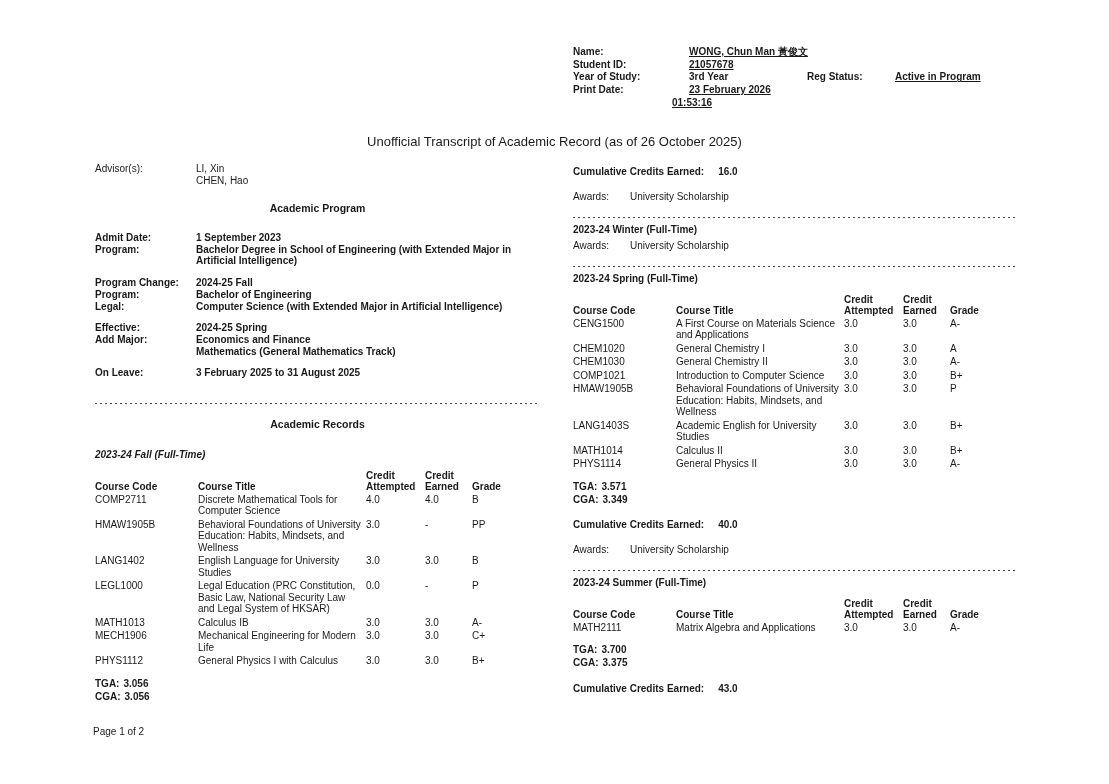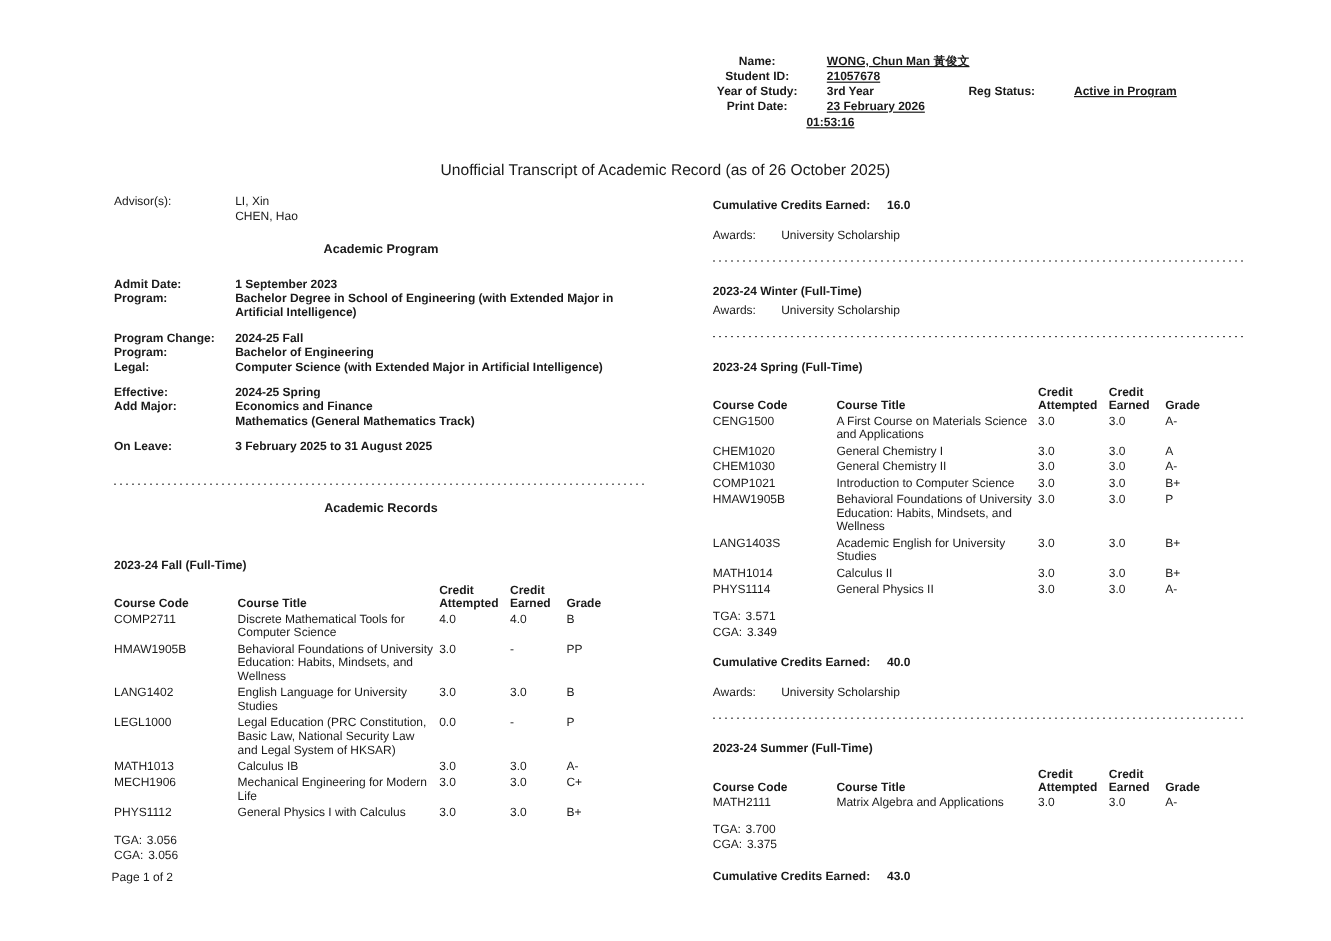--- a/index.html
+++ b/index.html
@@ -10,61 +10,61 @@
     font-size:10px;line-height:11.5px;
     color:#1a1a1a;
     position:relative;
     overflow:hidden;
   }
   .page{position:absolute;inset:0;}
 
   
   .header-block{position:absolute;left:573px;top:46px;width:443px;font-weight:bold;}
   .hrow{display:flex;margin-bottom:1.2px;}
-  .hlabel{width:116px;flex:none;text-align:center;}
+  .hlabel{width:116px;flex:none;}
   .hval{flex:1;text-decoration:underline;}
   .hval-fixed{width:118px;flex:none;}
   .hreg-label{width:88px;flex:none;}
   .hindent{width:99px;flex:none;}
 
   
   .doc-title{position:absolute;left:0;top:134px;width:100%;text-align:center;font-size:13px;line-height:15px;}
 
   
   .left-col{position:absolute;left:95px;top:163px;width:445px;}
-  .right-col{position:absolute;left:594px;top:162px;width:443px;}
+  .right-col{position:absolute;left:573px;top:162px;width:443px;}
 
   .lv-row{display:flex;}
   .lv-label{width:101px;flex:none;}
   .lv-val{flex:1;white-space:pre-line;}
 
   .section-heading{font-weight:bold;font-size:10.5px;margin-top:17px;text-align:center;}
   .prog-group{margin-top:10px;font-weight:bold;}
   .prog-group .lv-row{margin-bottom:0.5px;}
 
   .dashed-sep{height:2px;margin-top:14px;
     background:repeating-linear-gradient(90deg,#4a4a4a 0 2px,transparent 2px 5px);
     background-size:100% 1px;background-repeat:no-repeat;background-position:0 50%;}
   .left-col .dashed-sep{margin-top:24px;}
 
-  .term-name{font-weight:bold;margin-top:20px;}
+  .term-name{font-weight:bold;margin-top:6px;}
   .left-col .records-heading{margin-top:14px;}
-  .left-col .term-name{margin-top:36px;}
+  .left-col .term-name{margin-top:19px;font-style:italic;}
 
   
   .table-head{display:flex;align-items:flex-end;font-weight:bold;margin-top:9px;margin-bottom:1px;}
   .cell{flex:none;}
   .c-code{width:103px;padding-right:4px;box-sizing:border-box;}
   .c-title{width:168px;padding-right:5px;box-sizing:border-box;}
   .c-att{width:59px;padding-right:4px;box-sizing:border-box;}
   .c-earn{width:47px;padding-right:4px;box-sizing:border-box;}
   .c-grade{flex:1;}
   .course-row{display:flex;margin-bottom:2px;align-items:flex-start;}
 
-  .gpa-block{font-weight:normal;margin-top:11px;}
+  .gpa-block{font-weight:bold;margin-top:11px;}
   .gpa-line{margin-bottom:1.5px;display:flex;}
   .gpa-line .gpa-label{margin-right:4px;}
 
   .cum-row{font-weight:bold;margin-top:14px;display:flex;}
   .cum-row .cum-value{margin-left:14px;}
   .right-col > .cum-row.first{margin-top:4px;}
 
   .awards-row{display:flex;margin-top:13px;}
   .awards-label{width:57px;flex:none;}
 

